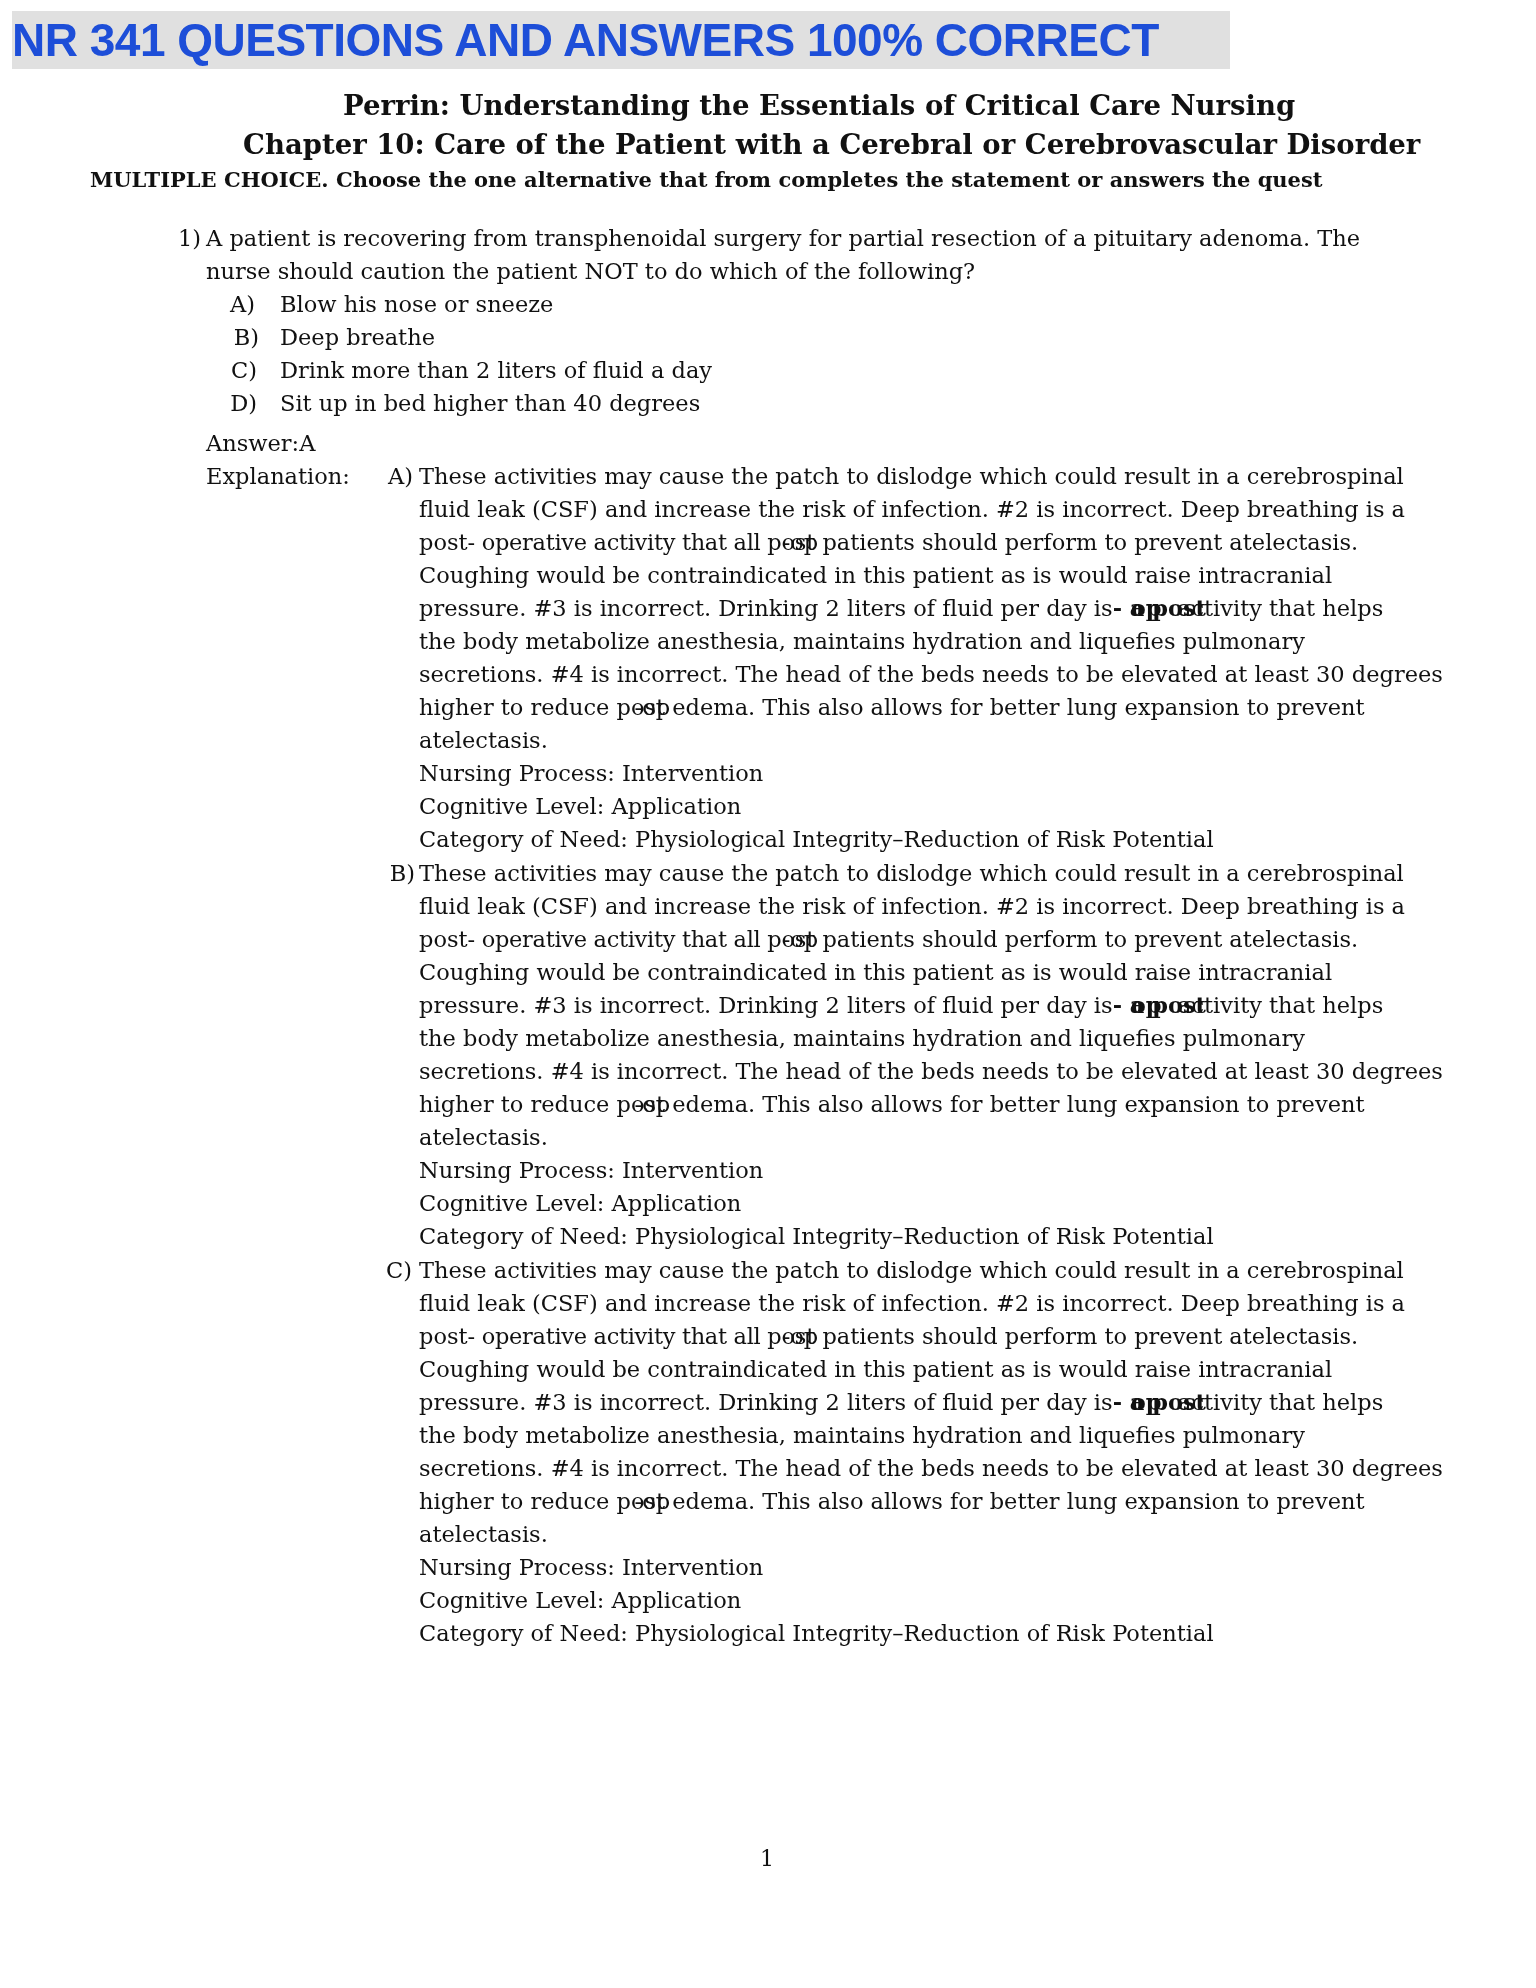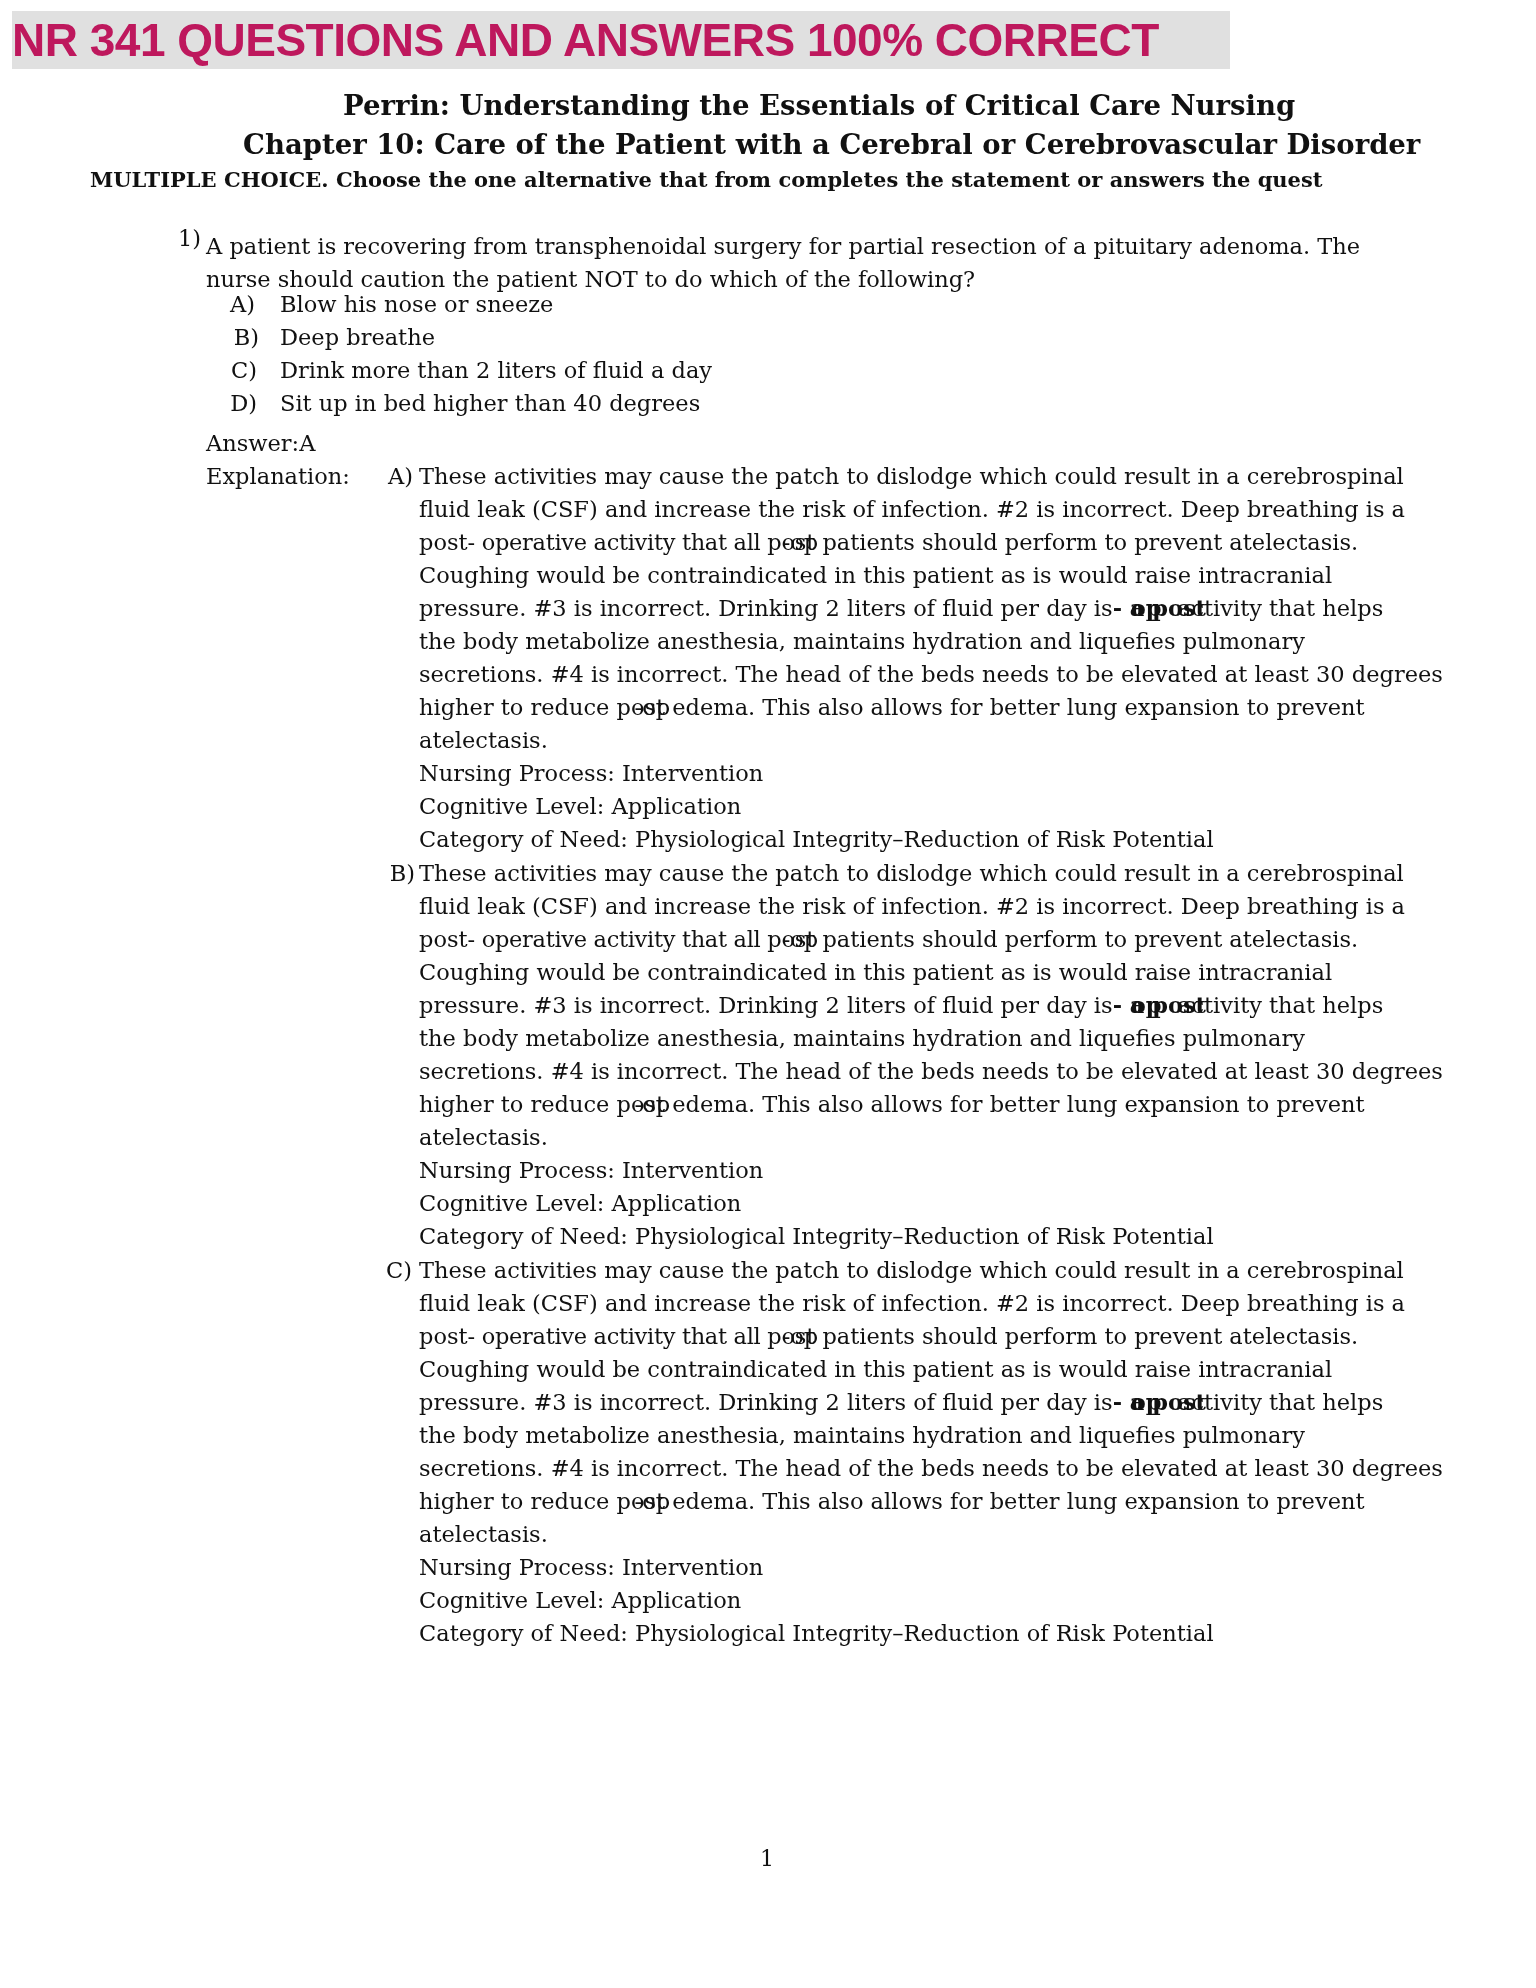--- a/index.html
+++ b/index.html
@@ -7,38 +7,38 @@
       width: 1536px; height: 1988px; position: relative; overflow: hidden;
       font-family: "DejaVu Serif", serif; color: #111111;
     }
     .banner {
       position: absolute; left: 12px; top: 11px; width: 1218px; height: 58px;
       background: #e0e0e0;
     }
     .banner-text {
       position: absolute; left: 12px; top: 12px;
       font-family: "Liberation Sans", sans-serif; font-weight: bold;
-      font-size: 46px; line-height: 56px; letter-spacing: -0.5px; color: #be185d;
+      font-size: 46px; line-height: 56px; letter-spacing: -0.5px; color: #1d4ed8;
       white-space: nowrap;
     }
     .h-book, .h-chapter {
       position: absolute; font-family: "DejaVu Serif", serif; font-weight: bold;
       font-size: 27.5px; white-space: nowrap; color: #111;
     }
     .h-book { left: 343px; top: 89px; }
     .h-chapter { left: 243px; top: 128px; }
     .instructions {
       position: absolute; left: 90px; top: 167px; font-weight: bold;
       font-size: 21px; white-space: nowrap;
     }
     .line {
       position: absolute; font-size: 22.5px; line-height: 33px; white-space: nowrap;
     }
     .qnum { left: 178px; }
-    .stem { left: 206px; margin-top: 8px; }
+    .stem { left: 206px; }
     .opt-label { position: absolute; font-size: 22.5px; line-height: 33px; white-space: nowrap; text-align: right; width: 50px; }
     .opt-text { left: 280px; }
     .ans-label { left: 206px; }
     .exp-label { left: 206px; }
     .exp-letter { position: absolute; font-size: 22.5px; line-height: 33px; width: 40px; text-align: right; }
     .exp-body { left: 419px; }
     .ov { position: relative; display: inline-block; }
     .ov-under { position: absolute; left: 0; top: 0; }
     .pagenum {
       position: absolute; left: 760px; top: 1846px; font-size: 22px;

